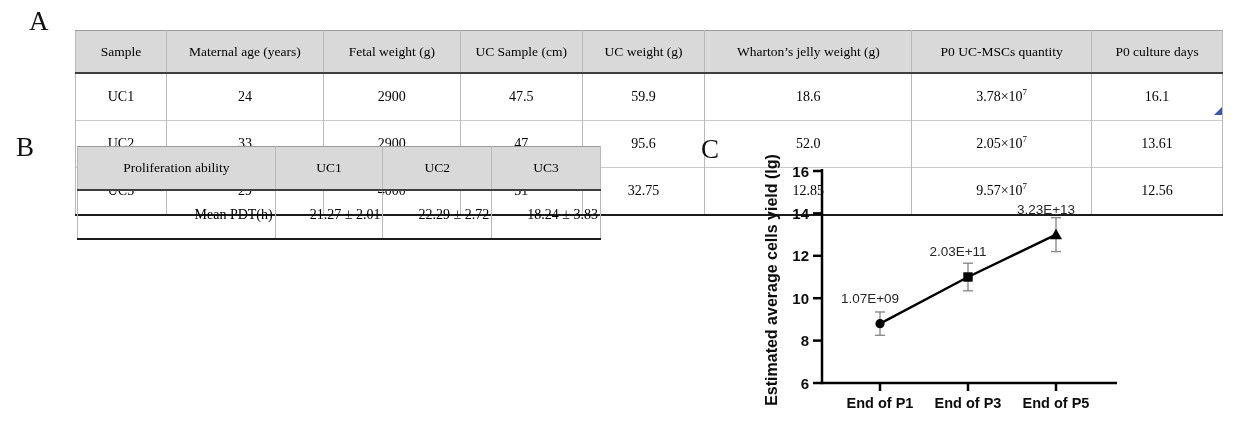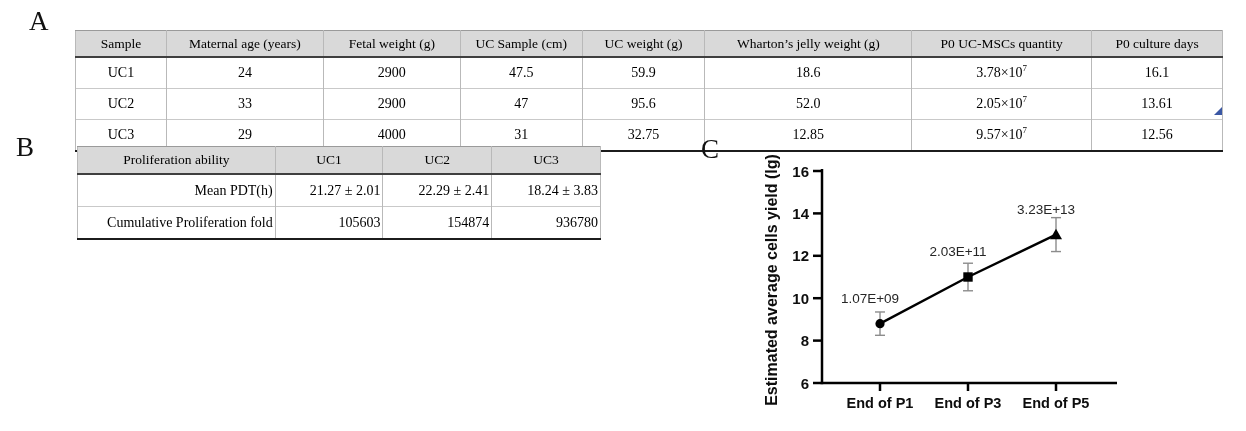--- a/index.html
+++ b/index.html
@@ -20,21 +20,21 @@
 
   .data-table { position: absolute; }
   #table-a-wrap { left: 75px;  top: 30px; width: 1148px; }
   #table-b-wrap { left: 77px;  top: 146px; width: 524px; }
 
   .data-table table {
     border-collapse: collapse; table-layout: fixed; width: 100%;
     text-align: center;
   }
   .data-table th, .data-table td {
-    padding: 4px 2px; vertical-align: middle;
+    padding: 12px 2px; vertical-align: middle;
     border-left: 1px solid #b9b9b9; border-right: 1px solid #b9b9b9;
     overflow: hidden; white-space: nowrap;
   }
   .data-table th {
     background: #d9d9d9; font-weight: normal;
     border-top: 1px solid #9a9a9a; border-bottom: 2px solid #3f3f3f;
     font-size: 13.5px;
   }
   .data-table td { border-top: 1px solid #c9c9c9; font-size: 14px; }
   .data-table tbody tr:last-child td { border-bottom: 2px solid #1c1c1c; }
@@ -136,28 +136,22 @@
             <th>Proliferation ability</th>
             <th>UC1</th>
             <th>UC2</th>
             <th>UC3</th>
           </tr>
         </thead>
         <tbody>
           <tr>
             <td>Mean PDT(h)</td>
             <td>21.27 ± 2.01</td>
-            <td>22.29 ± 2.41</td>
+            <td>22.29 ± 2.72</td>
             <td>18.24 ± 3.83</td>
-          </tr>
-          <tr>
-            <td>Cumulative Proliferation fold</td>
-            <td>105603</td>
-            <td>154874</td>
-            <td>936780</td>
           </tr>
         </tbody>
       </table>
     </div>
 
   <span id="label-c" class="panel-label">C</span>
   <svg id="chart-svg" width="526" height="291">
       <line x1="102" y1="29" x2="102" y2="244.2" stroke="#000" stroke-width="2.5"></line>
       <line x1="100.8" y1="243" x2="397" y2="243" stroke="#000" stroke-width="2.5"></line>
       <line x1="93" y1="243" x2="101" y2="243" stroke="#000" stroke-width="2.5"></line>

